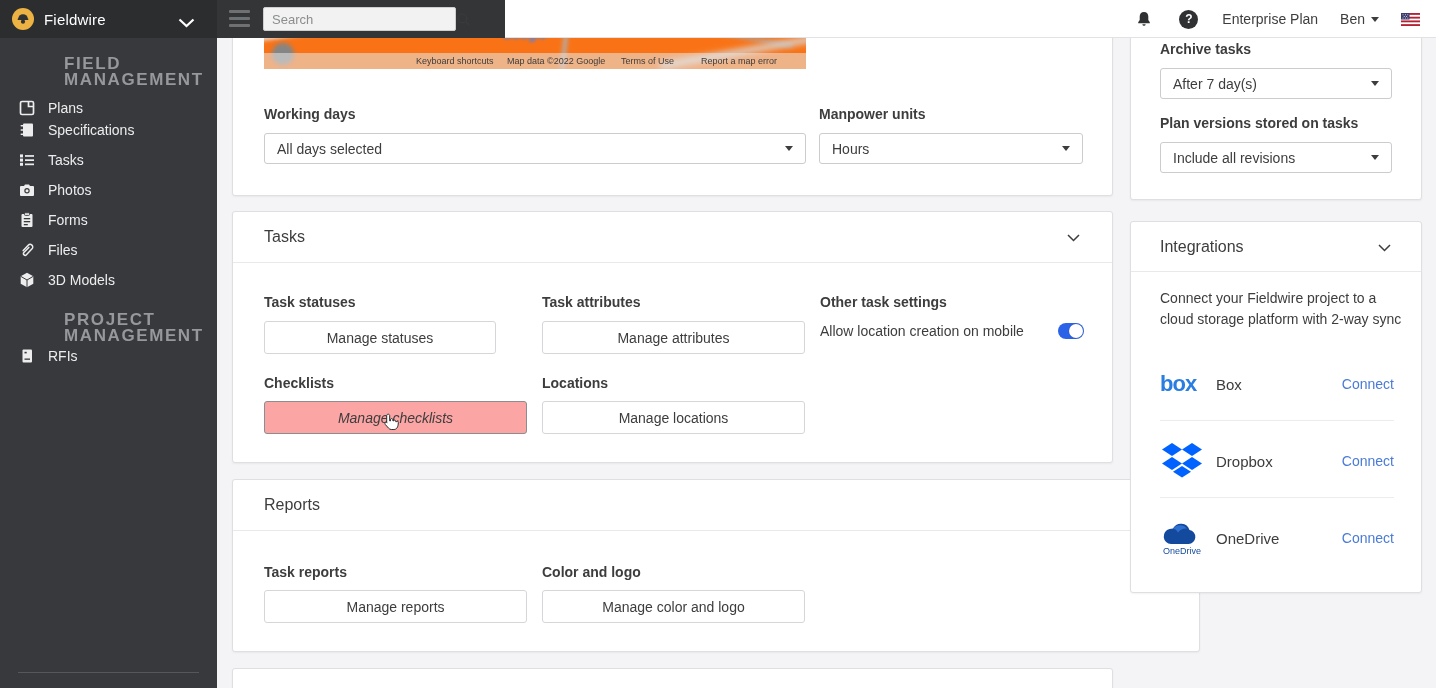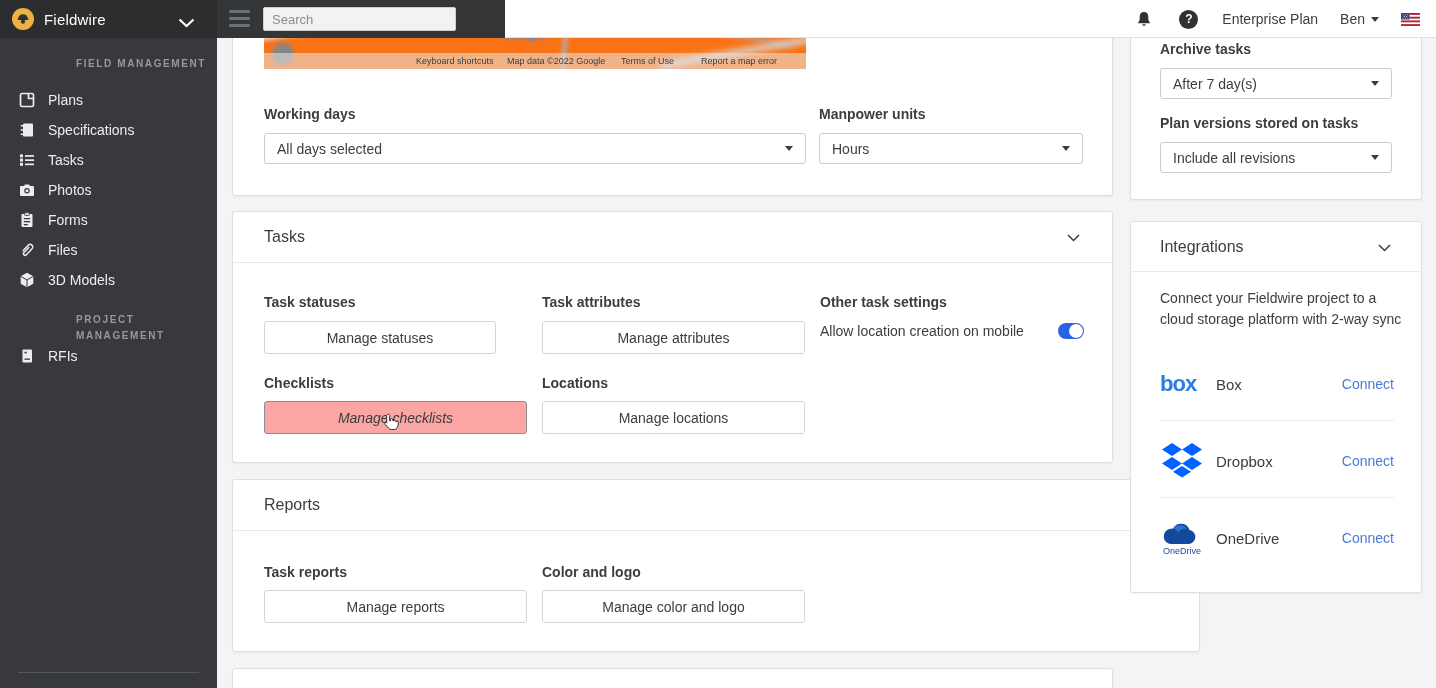--- a/index.html
+++ b/index.html
@@ -31,21 +31,21 @@
   .help-badge { width:19px; height:19px; border-radius:50%; background:#2f3133; color:#fff; font-size:12px;
                 font-weight:bold; display:flex; align-items:center; justify-content:center; margin-right:24px; cursor:pointer; }
   .plan-label { font-size:14px; color:#3d3d3d; margin-right:22px; cursor:pointer; }
   .user-menu { display:flex; align-items:center; font-size:14px; color:#3d3d3d; margin-right:22px; cursor:pointer; }
   .caret-down { width:0; height:0; border-left:4px solid transparent; border-right:4px solid transparent;
                 border-top:5px solid #3d3d3d; margin-left:6px; }
   .flag { display:flex; cursor:pointer; }
 
   
   .sidebar { position:absolute; top:38px; left:0; width:217px; height:650px; background:#37393c; z-index:40; }
-  .nav-title { position:absolute; left:30px; font-size:10px; font-weight:bold; letter-spacing:1.6px;
+  .nav-title { position:absolute; left:18px; font-size:17px; font-weight:bold; letter-spacing:1.6px;
                color:#96989b; height:16px; line-height:16px;padding-left:46px; }
   .nav-item { position:absolute; left:0; width:217px; height:30px; display:flex; align-items:center;
               cursor:pointer; }
   .nav-icon { width:17px; height:17px; margin-left:18px; display:flex; align-items:center; justify-content:center; }
   .nav-label { color:#ededee; font-size:14px; margin-left:13px; }
   .sidebar-divider { position:absolute; left:18px; width:181px; height:1px; background:#55585a; bottom:15px; }
 
   
   .card { position:absolute; background:#fff; border:1px solid #dfdfe1; border-radius:3px;
           box-shadow:0 1px 2px rgba(0,0,0,.05); }
@@ -226,21 +226,21 @@
         <span style="font-size:9px; color:#134a9e; margin-top:1px;">OneDrive</span>
       </span>
       <span class="int-name">OneDrive</span>
       <span class="int-connect">Connect</span>
     </div>
   </div>
 
   <div class="sidebar">
     <div class="nav-title" style="top:18px;">FIELD MANAGEMENT</div>
 
-    <div class="nav-item" style="top:47px;">
+    <div class="nav-item" style="top:55px;">
       <span class="nav-icon">
         <svg width="16" height="16" viewBox="0 0 16 16">
             <rect x="1.5" y="1.5" width="13" height="13" rx="1.5" fill="none" stroke="#ededee" stroke-width="1.7"></rect>
             <path d="M9.5 2 V6.5 H14" fill="none" stroke="#ededee" stroke-width="1.7"></path>
           </svg>
       </span>
       <span class="nav-label">Plans</span>
     </div>
     <div class="nav-item" style="top:77px;">
       <span class="nav-icon">

